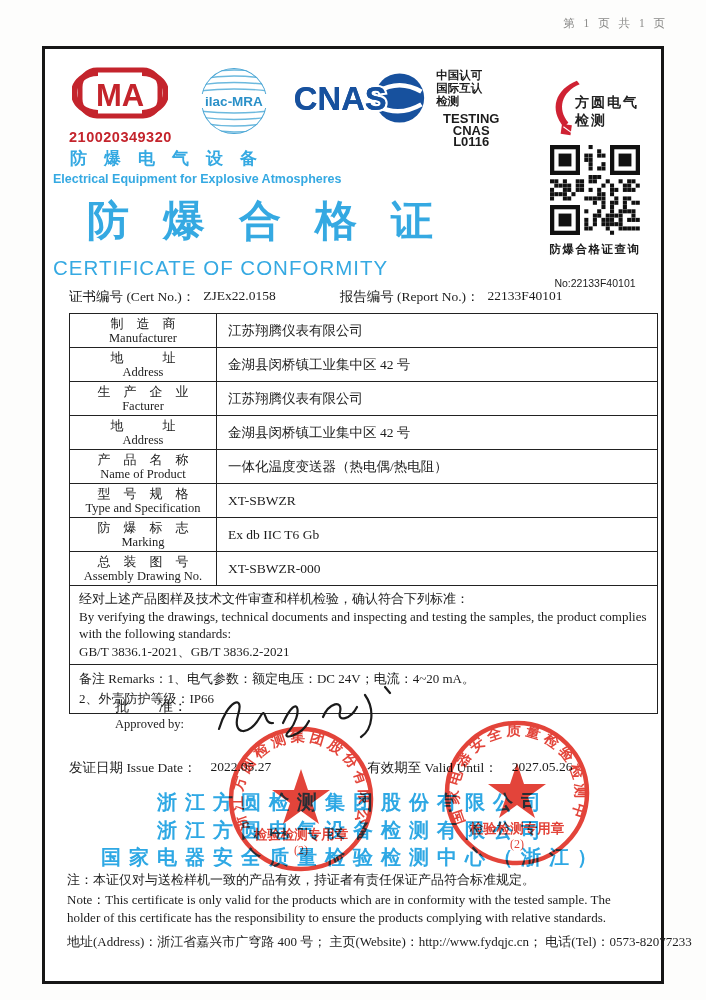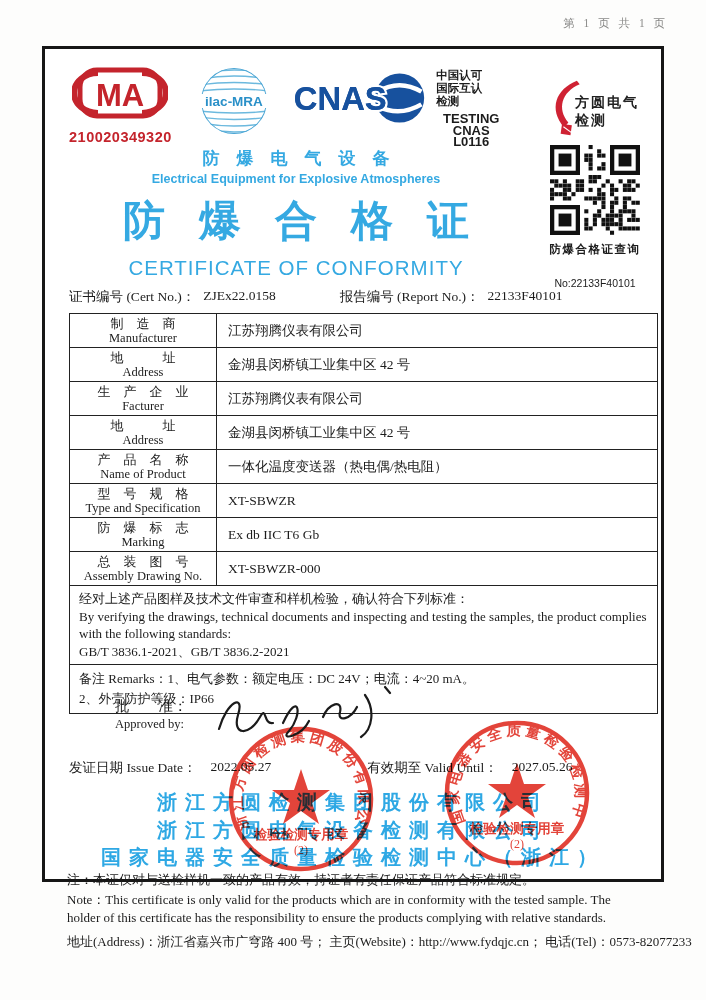--- a/index.html
+++ b/index.html
@@ -6,37 +6,37 @@
   html,body { background:#e8e8e6; }
   .page {
     position:relative; width:706px; height:1000px; margin:0 auto;
     background:#fdfdfc; overflow:hidden;
     font-family:"Liberation Serif","DejaVu Serif",serif; color:#1c1c1c;
   }
   .pagination {
     position:absolute; top:16px; right:38px; font-size:11.5px; color:#8a8a88; letter-spacing:3px;margin-left:15px;
   }
   .frame {
-    position:absolute; left:42px; top:46px; width:622px; height:836px;
+    position:absolute; left:42px; top:46px; width:622px; height:938px;
     border:3px solid #161616; background:#fff;
   }
   
   .logos { position:absolute; top:14px; left:24px; right:18px; height:92px; display:flex; align-items:flex-start; }
   .cma-block { text-align:center; width:112px; }
   .cma-number { color:#c4242c; font-weight:bold; font-size:14.5px; letter-spacing:.5px; font-family:"Liberation Sans",sans-serif; margin-top:2px; }
   .ilac-block { margin-left:26px; margin-top:2px; }
   .cnas-block { margin-left:22px; display:flex; margin-top:6px; }
   .cnas-side { margin-left:6px; font-family:"Liberation Sans",sans-serif; }
   .cnas-side .cn-line { font-size:11.5px; font-weight:bold; line-height:13px; }
   .cnas-side .en-line { font-size:13px; font-weight:bold; line-height:11px; margin-top:1px;text-align:center; }
   .cnas-side .en-top { margin-top:5px; }
   .fy-block { margin-left:34px; display:flex; align-items:center; margin-top:2px; }
   .fy-label { font-size:14px; color:#222; margin-left:-12px; margin-top:6px; letter-spacing:2px; font-weight:bold; font-family:"Liberation Sans",sans-serif;}
   
-  .title-block { position:absolute; top:98px; left:8px; width:486px; text-align:center; color:#35a9e2; font-family:"Liberation Sans","DejaVu Sans",sans-serif; }
+  .title-block { position:absolute; top:98px; left:8px; width:486px; color:#35a9e2; font-family:"Liberation Sans","DejaVu Sans",sans-serif; }
   .title-cn-small { font-size:17px; font-weight:bold; letter-spacing:17px; padding-left:17px; }
   .title-en-small { font-size:12.5px; font-weight:bold; margin-top:2px; }
   .title-cn-large { font-size:42px; font-weight:bold; letter-spacing:34px; padding-left:34px; margin-top:7px; white-space:nowrap; }
   .title-en-large { font-size:20.5px; font-weight:500; letter-spacing:1px; margin-top:7px; }
   .qr-block { position:absolute; top:96px; right:8px; width:116px; text-align:center; }
   .qr-caption { font-size:11.5px; font-weight:bold; letter-spacing:1.5px; margin-top:3px; font-family:"Liberation Sans",sans-serif;}
   .qr-number { font-size:10.5px; font-family:"Liberation Sans",sans-serif;margin-top:20px; }
   
   .cert-line { position:absolute; top:239px; left:24px; right:16px; font-size:13.5px; display:flex; white-space:nowrap; }
   .cert-line .val { margin-left:8px; }

